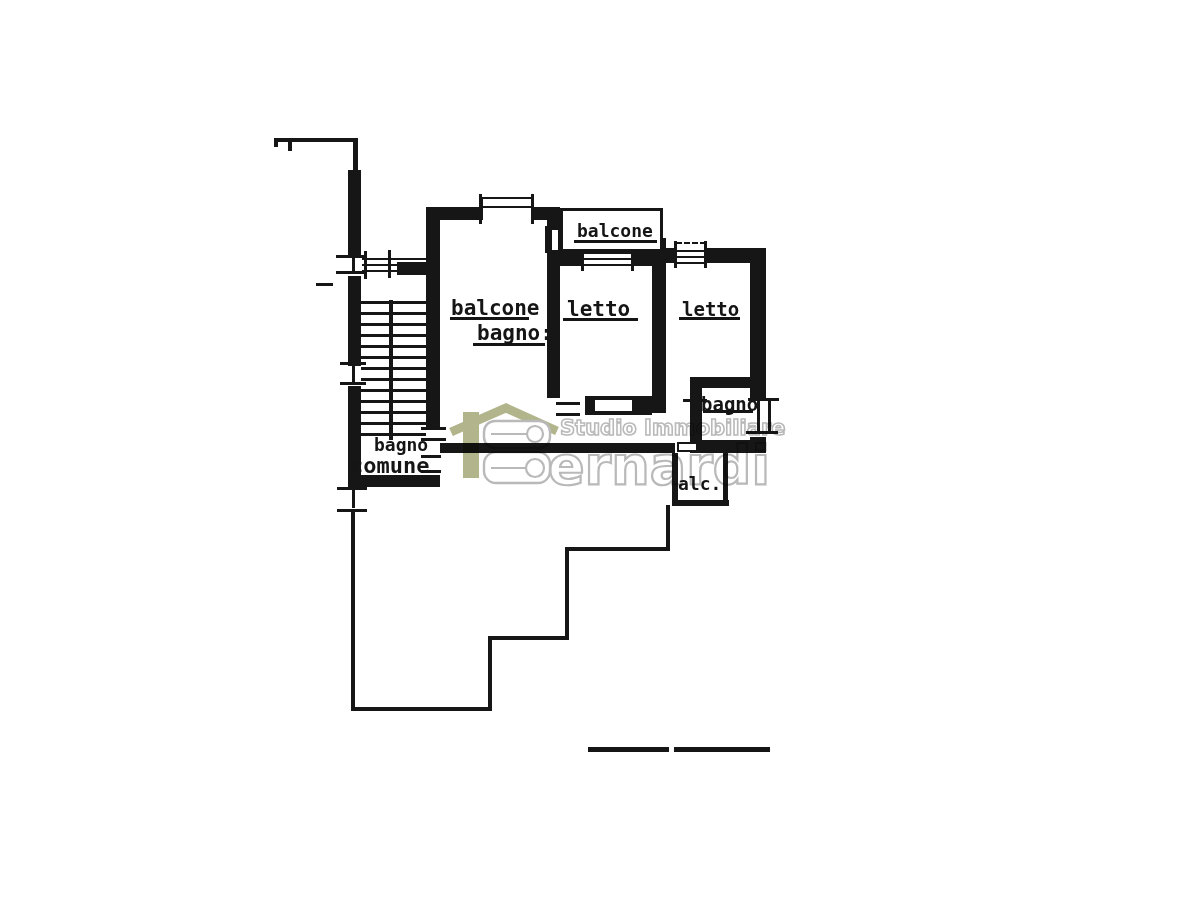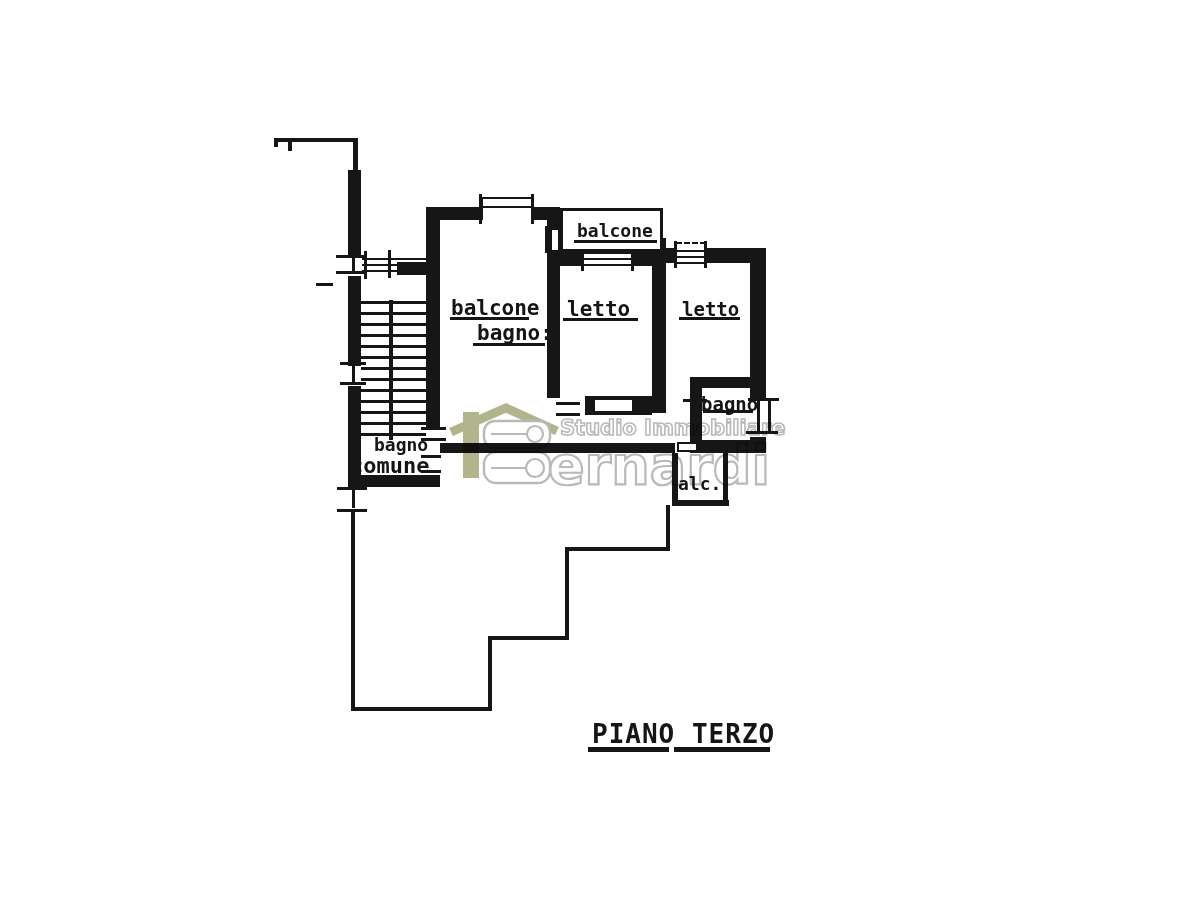--- a/index.html
+++ b/index.html
@@ -129,21 +129,20 @@
   <div class="ul" style="left:679px;top:317px;width:61px;height:3px;"></div>
 
   <div class="lbl" style="left:701px;top:393px;font-size:19px;">bagno</div>
   <div class="ul" style="left:703px;top:410px;width:50px;height:3px;"></div>
 
   <div class="lbl" style="left:678px;top:473px;font-size:18px;">alc.</div>
 
   <div class="lbl" style="left:374px;top:434px;font-size:18px;">bagno</div>
   <div class="lbl" style="left:350px;top:453px;font-size:22px;">comune</div>
 
-  <div class="lbl" style="left:592px;top:719px;font-size:26px;letter-spacing:1px;">PIANO TERZO</div>
   <div class="ul" style="left:588px;top:747px;width:81px;height:5px;"></div>
   <div class="ul" style="left:674px;top:747px;width:96px;height:5px;"></div>
 
   <div id="watermark">
     <svg class="abs" style="left:444px;top:398px;" width="122" height="44" viewBox="0 0 122 44">
       <polyline points="7,34 62,10 113,33" fill="none" stroke="#b2b48c" stroke-width="9"></polyline>
     </svg>
     <div class="abs" style="left:463px;top:412px;width:16px;height:66px;background:#b2b48c;"></div>
     <svg class="abs" style="left:482px;top:419px;" width="74" height="68" viewBox="0 0 74 68">
       <rect x="2" y="2" width="66" height="27" rx="11" fill="#ffffff" stroke="#b9b9b9" stroke-width="2.4"></rect>

